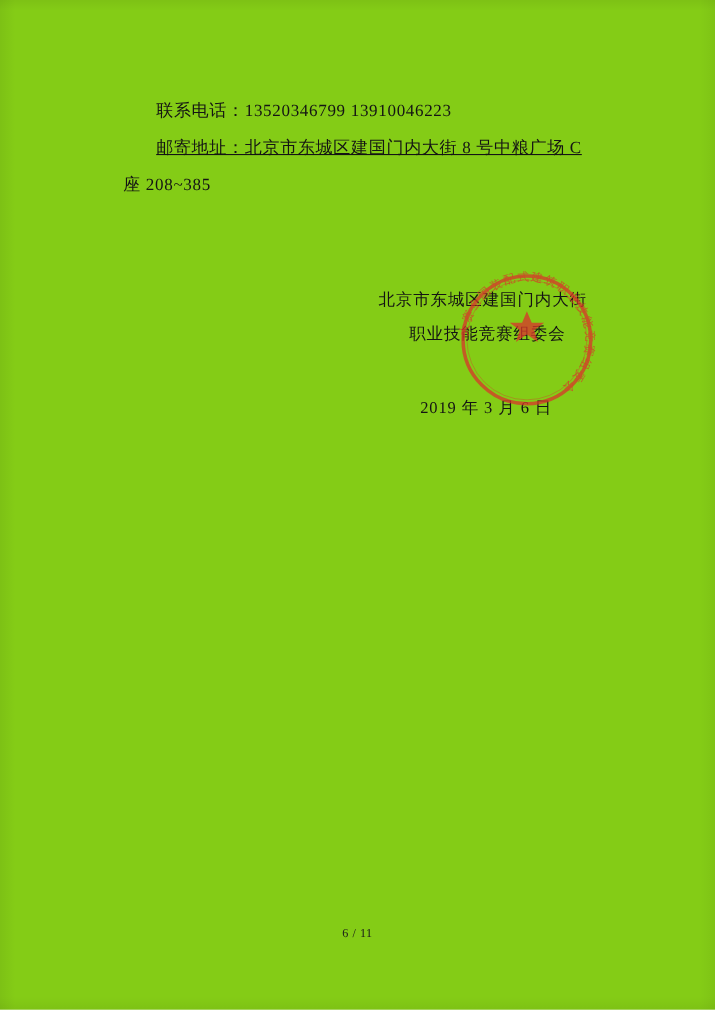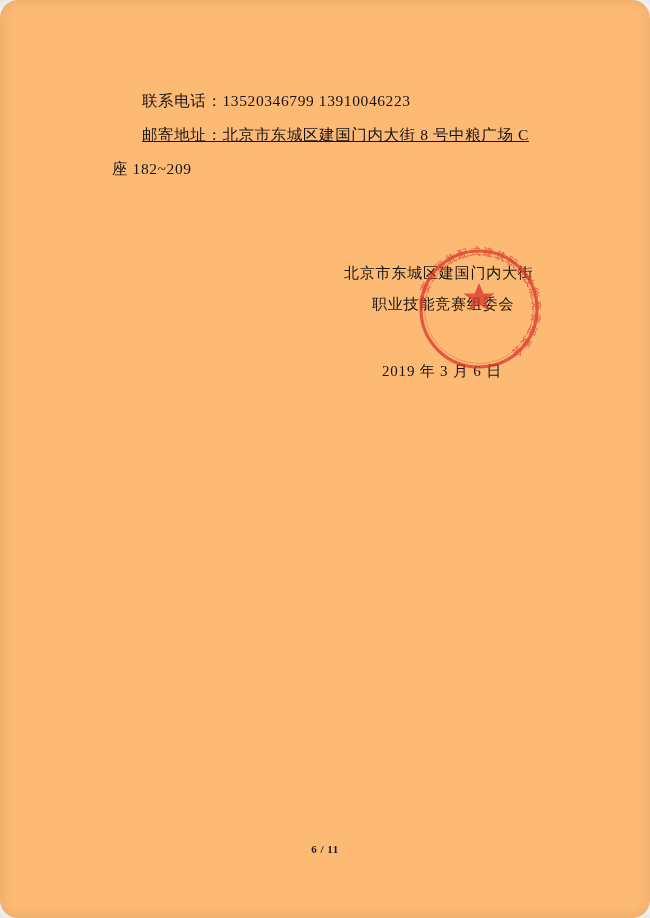--- a/index.html
+++ b/index.html
@@ -11,22 +11,21 @@
     height: 918px;
     background: #ffffff;
     font-family: "Liberation Serif", serif;
     color: #1a1a1a;
     position: relative;
     overflow: hidden;
   }
   .page {
     position: absolute;
     inset: 0;
-    background: #fdba74;
-    border-radius: 18px;
+    background: #84cc16;
   }
   
   .scan-edge-left {
     position: absolute;
     left: 0; top: 0; bottom: 0;
     width: 14px;
     background: linear-gradient(to right, rgba(0,0,0,0.055), rgba(0,0,0,0));
     pointer-events: none;
   }
   .scan-edge-right {
@@ -100,40 +99,40 @@
   }
   .seal svg { display: block; }
 
   .page-number {
     position: absolute;
     left: 0;
     right: 0;
     top: 843px;
     text-align: center;
     font-size: 11px;
-    font-weight: bold;
+    font-weight: normal;
     letter-spacing: 0.5px;
     color: #1a1a1a;
     font-family: "Liberation Serif", serif;
   }
 </style>
 </head>
 <body>
 
 <div class="page">
 
   <div class="scan-edge-top"></div>
   <div class="scan-edge-left"></div>
   <div class="scan-edge-right"></div>
   <div class="scan-edge-bottom"></div>
 
   <div class="body-text">
     <p class="para">联系电话：13520346799  13910046223</p>
     <p class="para wrap">邮寄地址：北京市东城区建国门内大街 8 号中粮广场 C</p>
-    <p class="para" style="text-indent:0">座 182~209</p>
+    <p class="para" style="text-indent:0">座 208~385</p>
   </div>
 
   <div class="signature-block">
     <div class="sig-line indent1">北京市东城区建国门内大街</div>
     <div class="sig-line indent2">职业技能竞赛组委会</div>
     <div class="sig-line indent3">2019 年 3 月 6 日</div>
   </div>
 
   <div class="seal">
     <svg width="142" height="142" viewBox="0 0 142 142" xmlns="http://www.w3.org/2000/svg">

